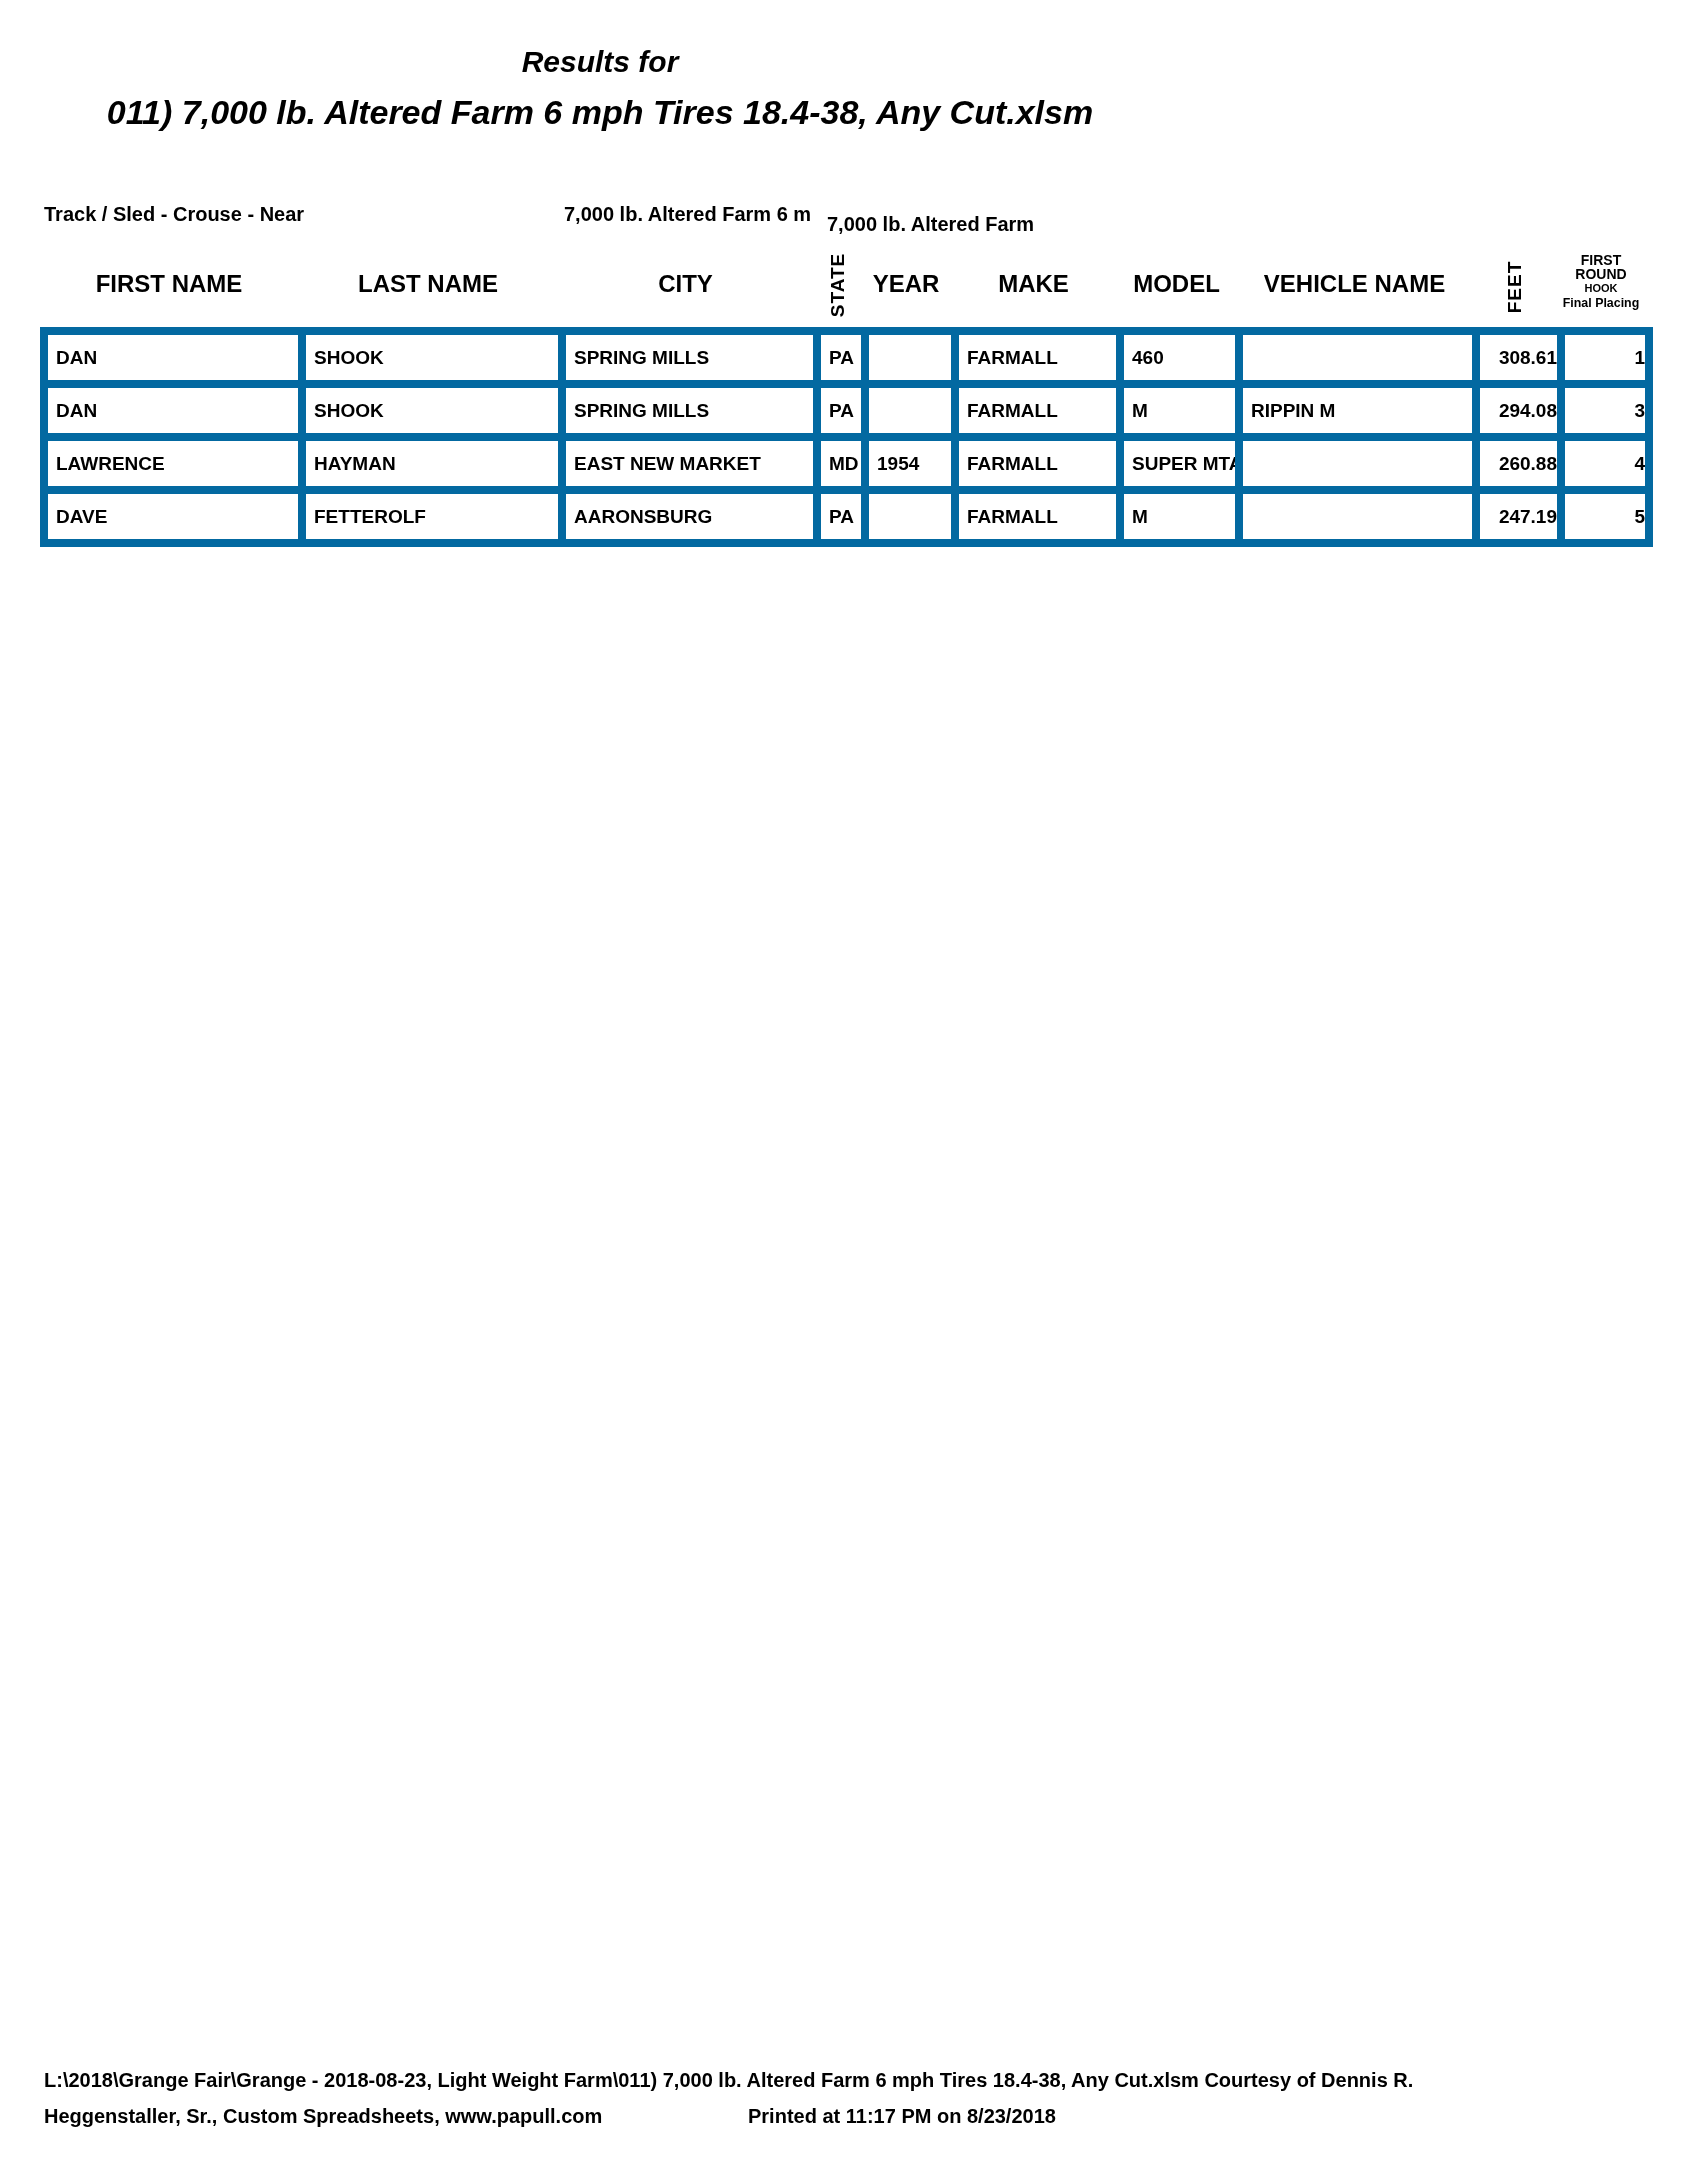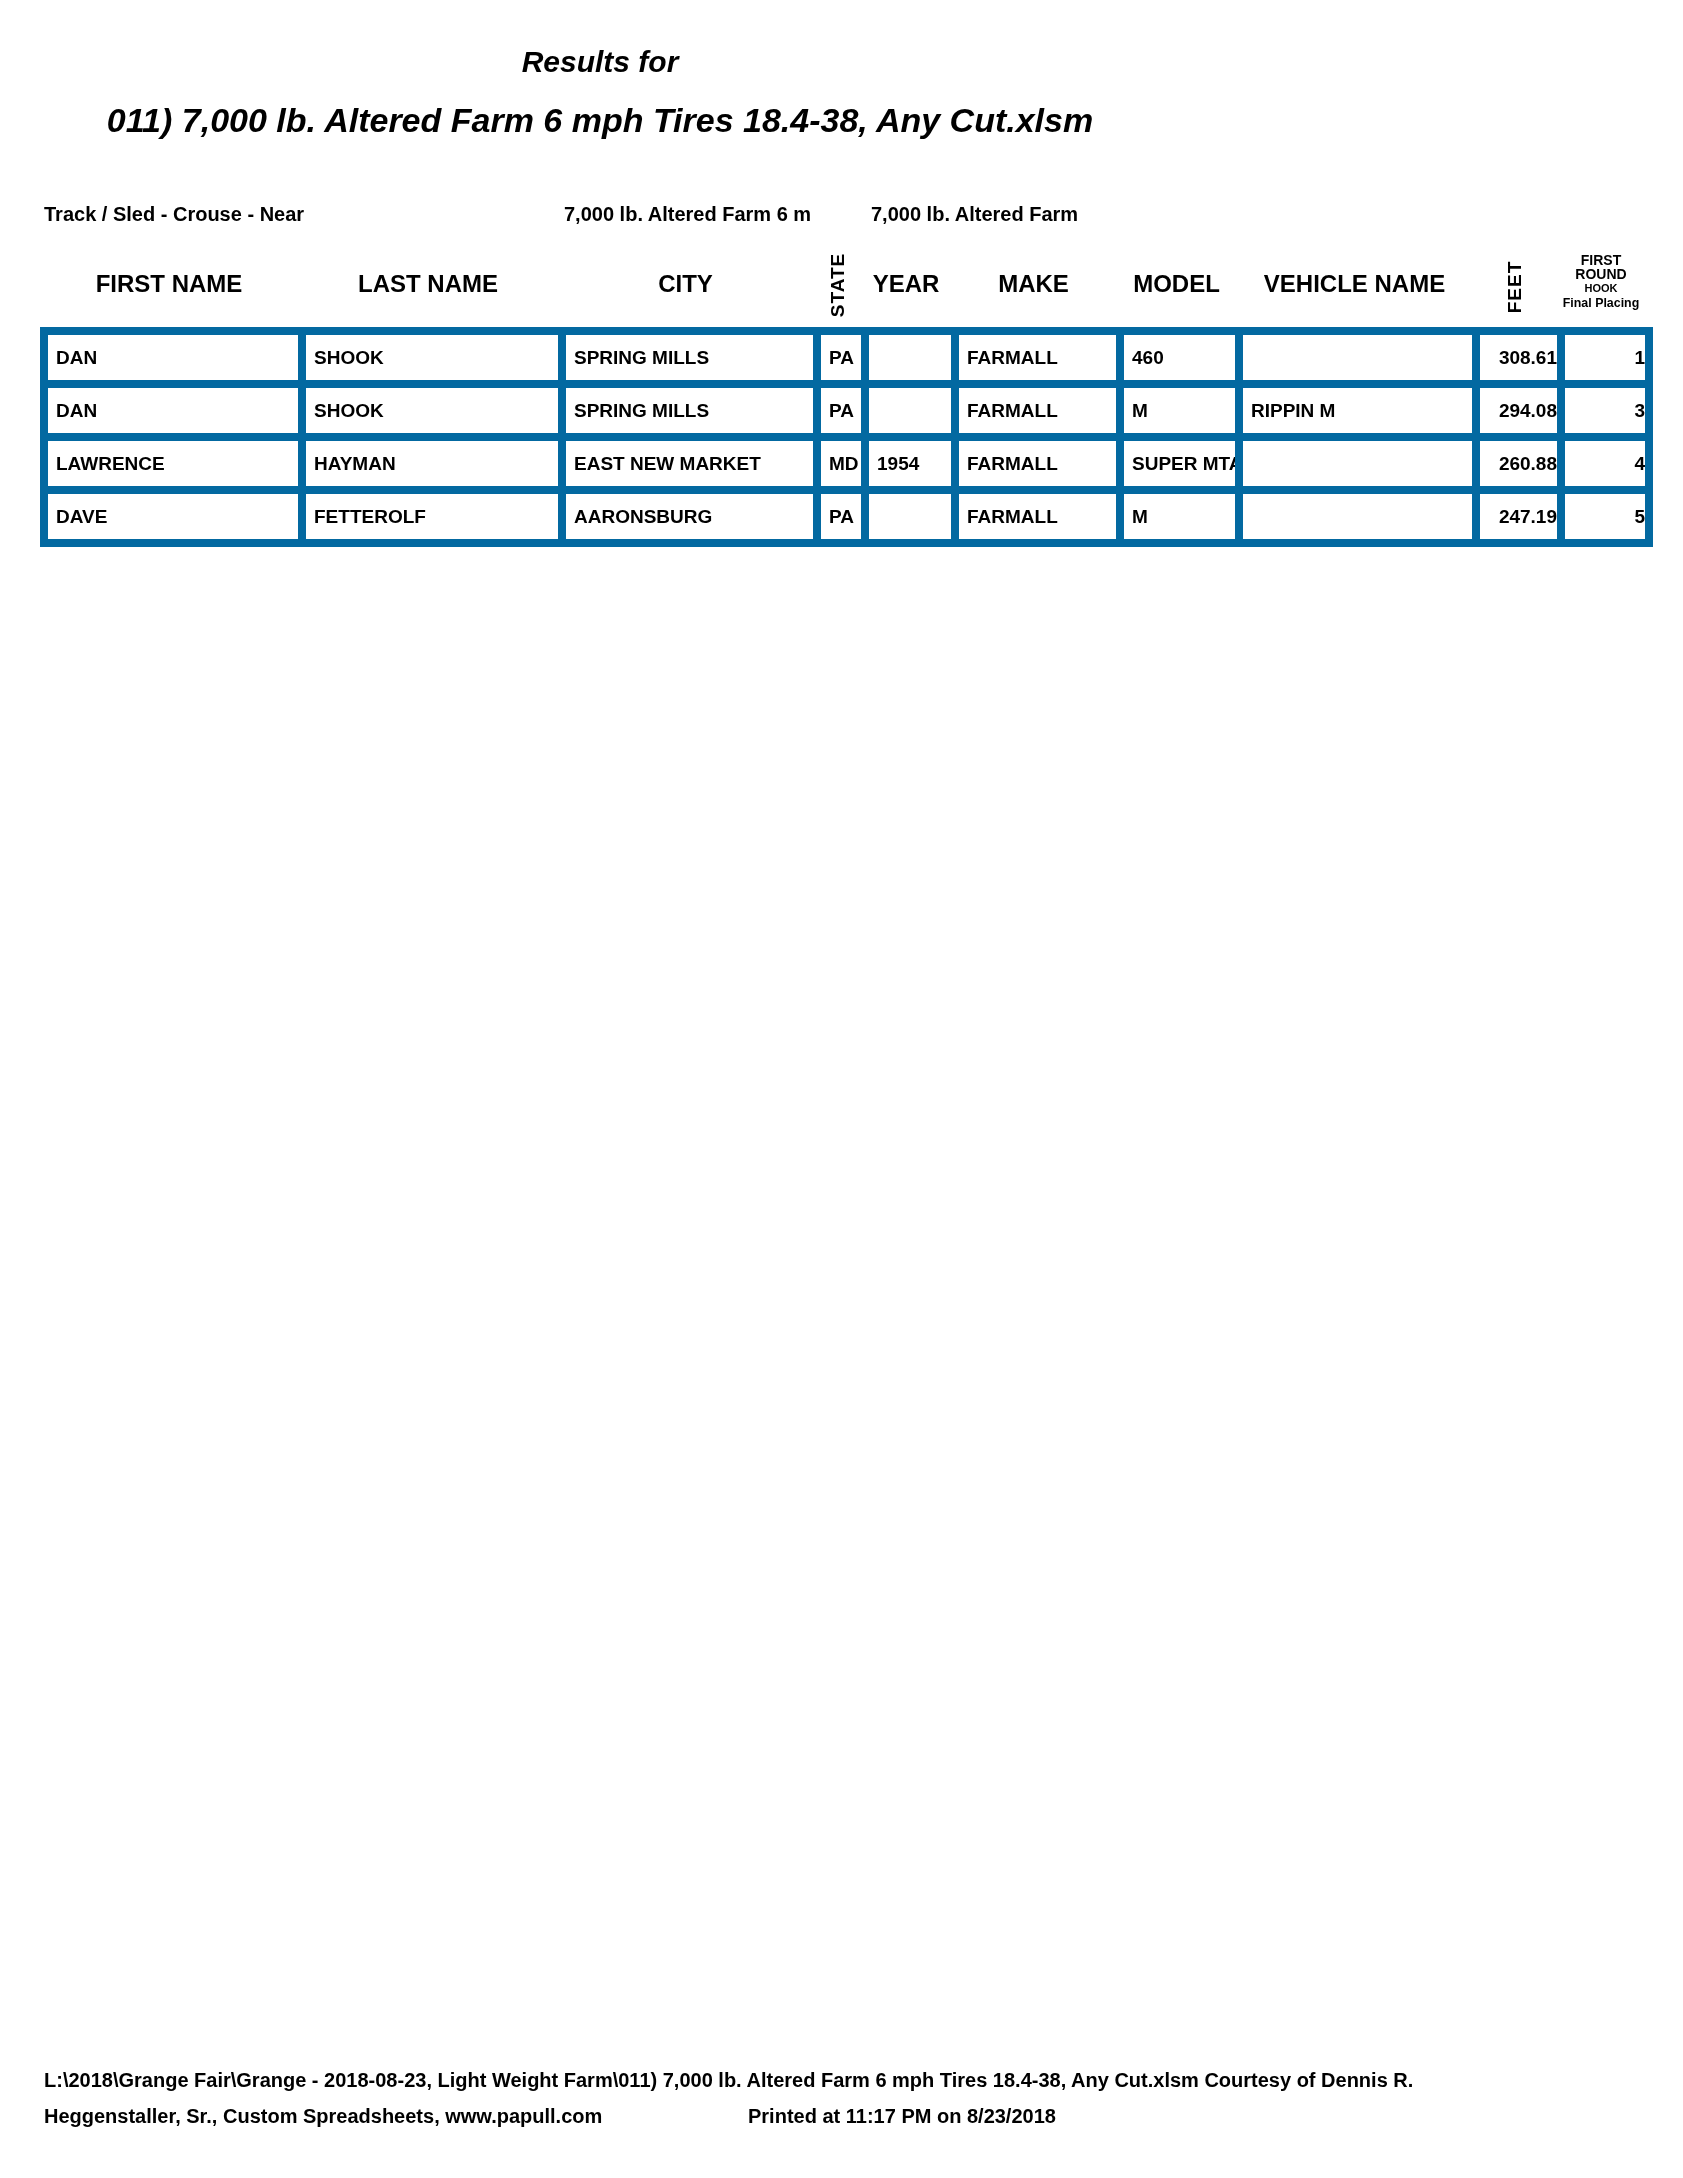--- a/index.html
+++ b/index.html
@@ -4,26 +4,26 @@
 <style>
   html,body { margin:0; padding:0; background:#ffffff; }
   .page {
     position:relative; width:1683px; height:2178px;
     background:#ffffff; color:#000000; overflow:hidden;
     font-family:"Liberation Sans", sans-serif; font-weight:bold;
   }
   
   .titles { position:absolute; left:0; top:44px; width:1200px; text-align:center;font-style:italic; }
   .title1 { font-size:30px; line-height:36px; }
-  .title2 { font-size:34px; line-height:40px; margin-top:20px; }
+  .title2 { font-size:34px; line-height:40px; margin-top:12px; }
   
   .sub { position:absolute; top:200px; height:28px; line-height:28px; font-size:20px; white-space:nowrap; }
   .sub-track { left:44px; }
   .sub-classL { left:564px; width:304px; overflow:hidden; }
-  .sub-classR { left:871px; width:246px; overflow:hidden; }
+  .sub-classR { left:827px; width:246px; overflow:hidden;margin-top:10px; }
   
   .colhead { position:absolute; top:269px; height:30px; line-height:30px; font-size:24px; text-align:center; white-space:nowrap; overflow:hidden; }
   .ch-first   { left:40px;   width:258px; }
   .ch-last    { left:298px;  width:260px; }
   .ch-city    { left:558px;  width:255px; }
   .ch-year    { left:861px;  width:90px;  }
   .ch-make    { left:951px;  width:165px; }
   .ch-model   { left:1117px; width:119px; }
   .ch-vehicle { left:1236px; width:237px; }
   .vert {

